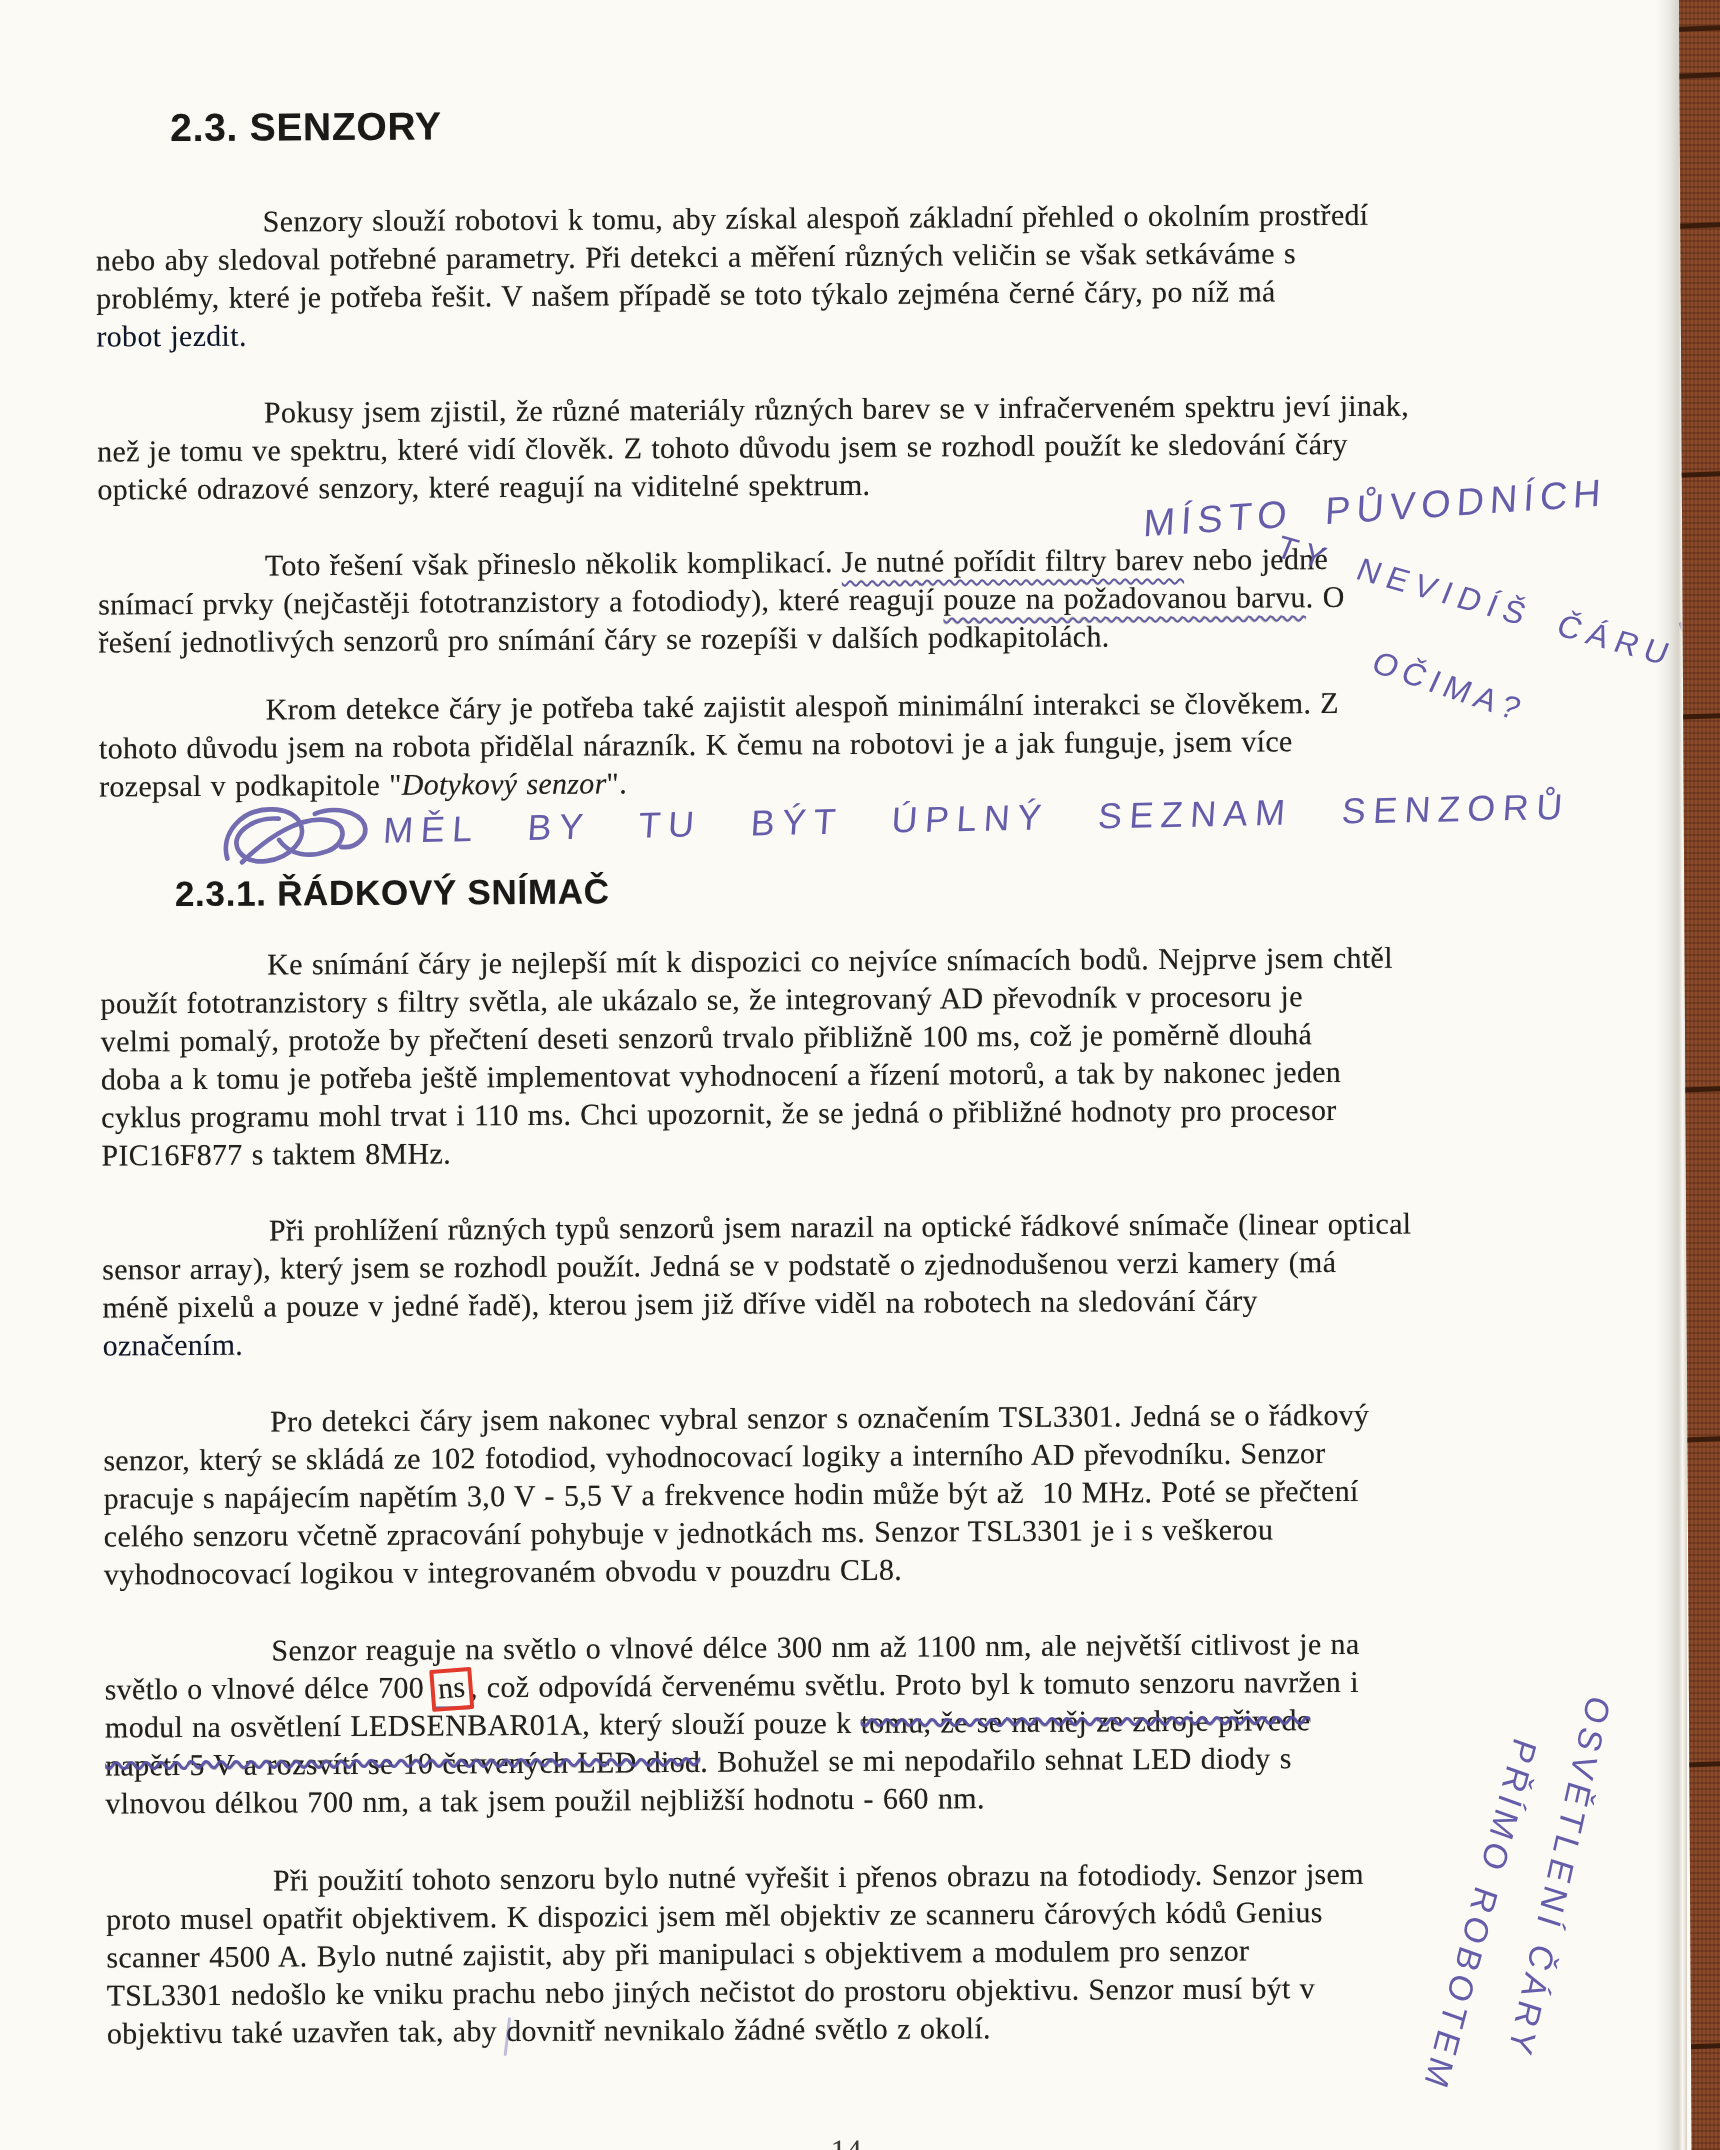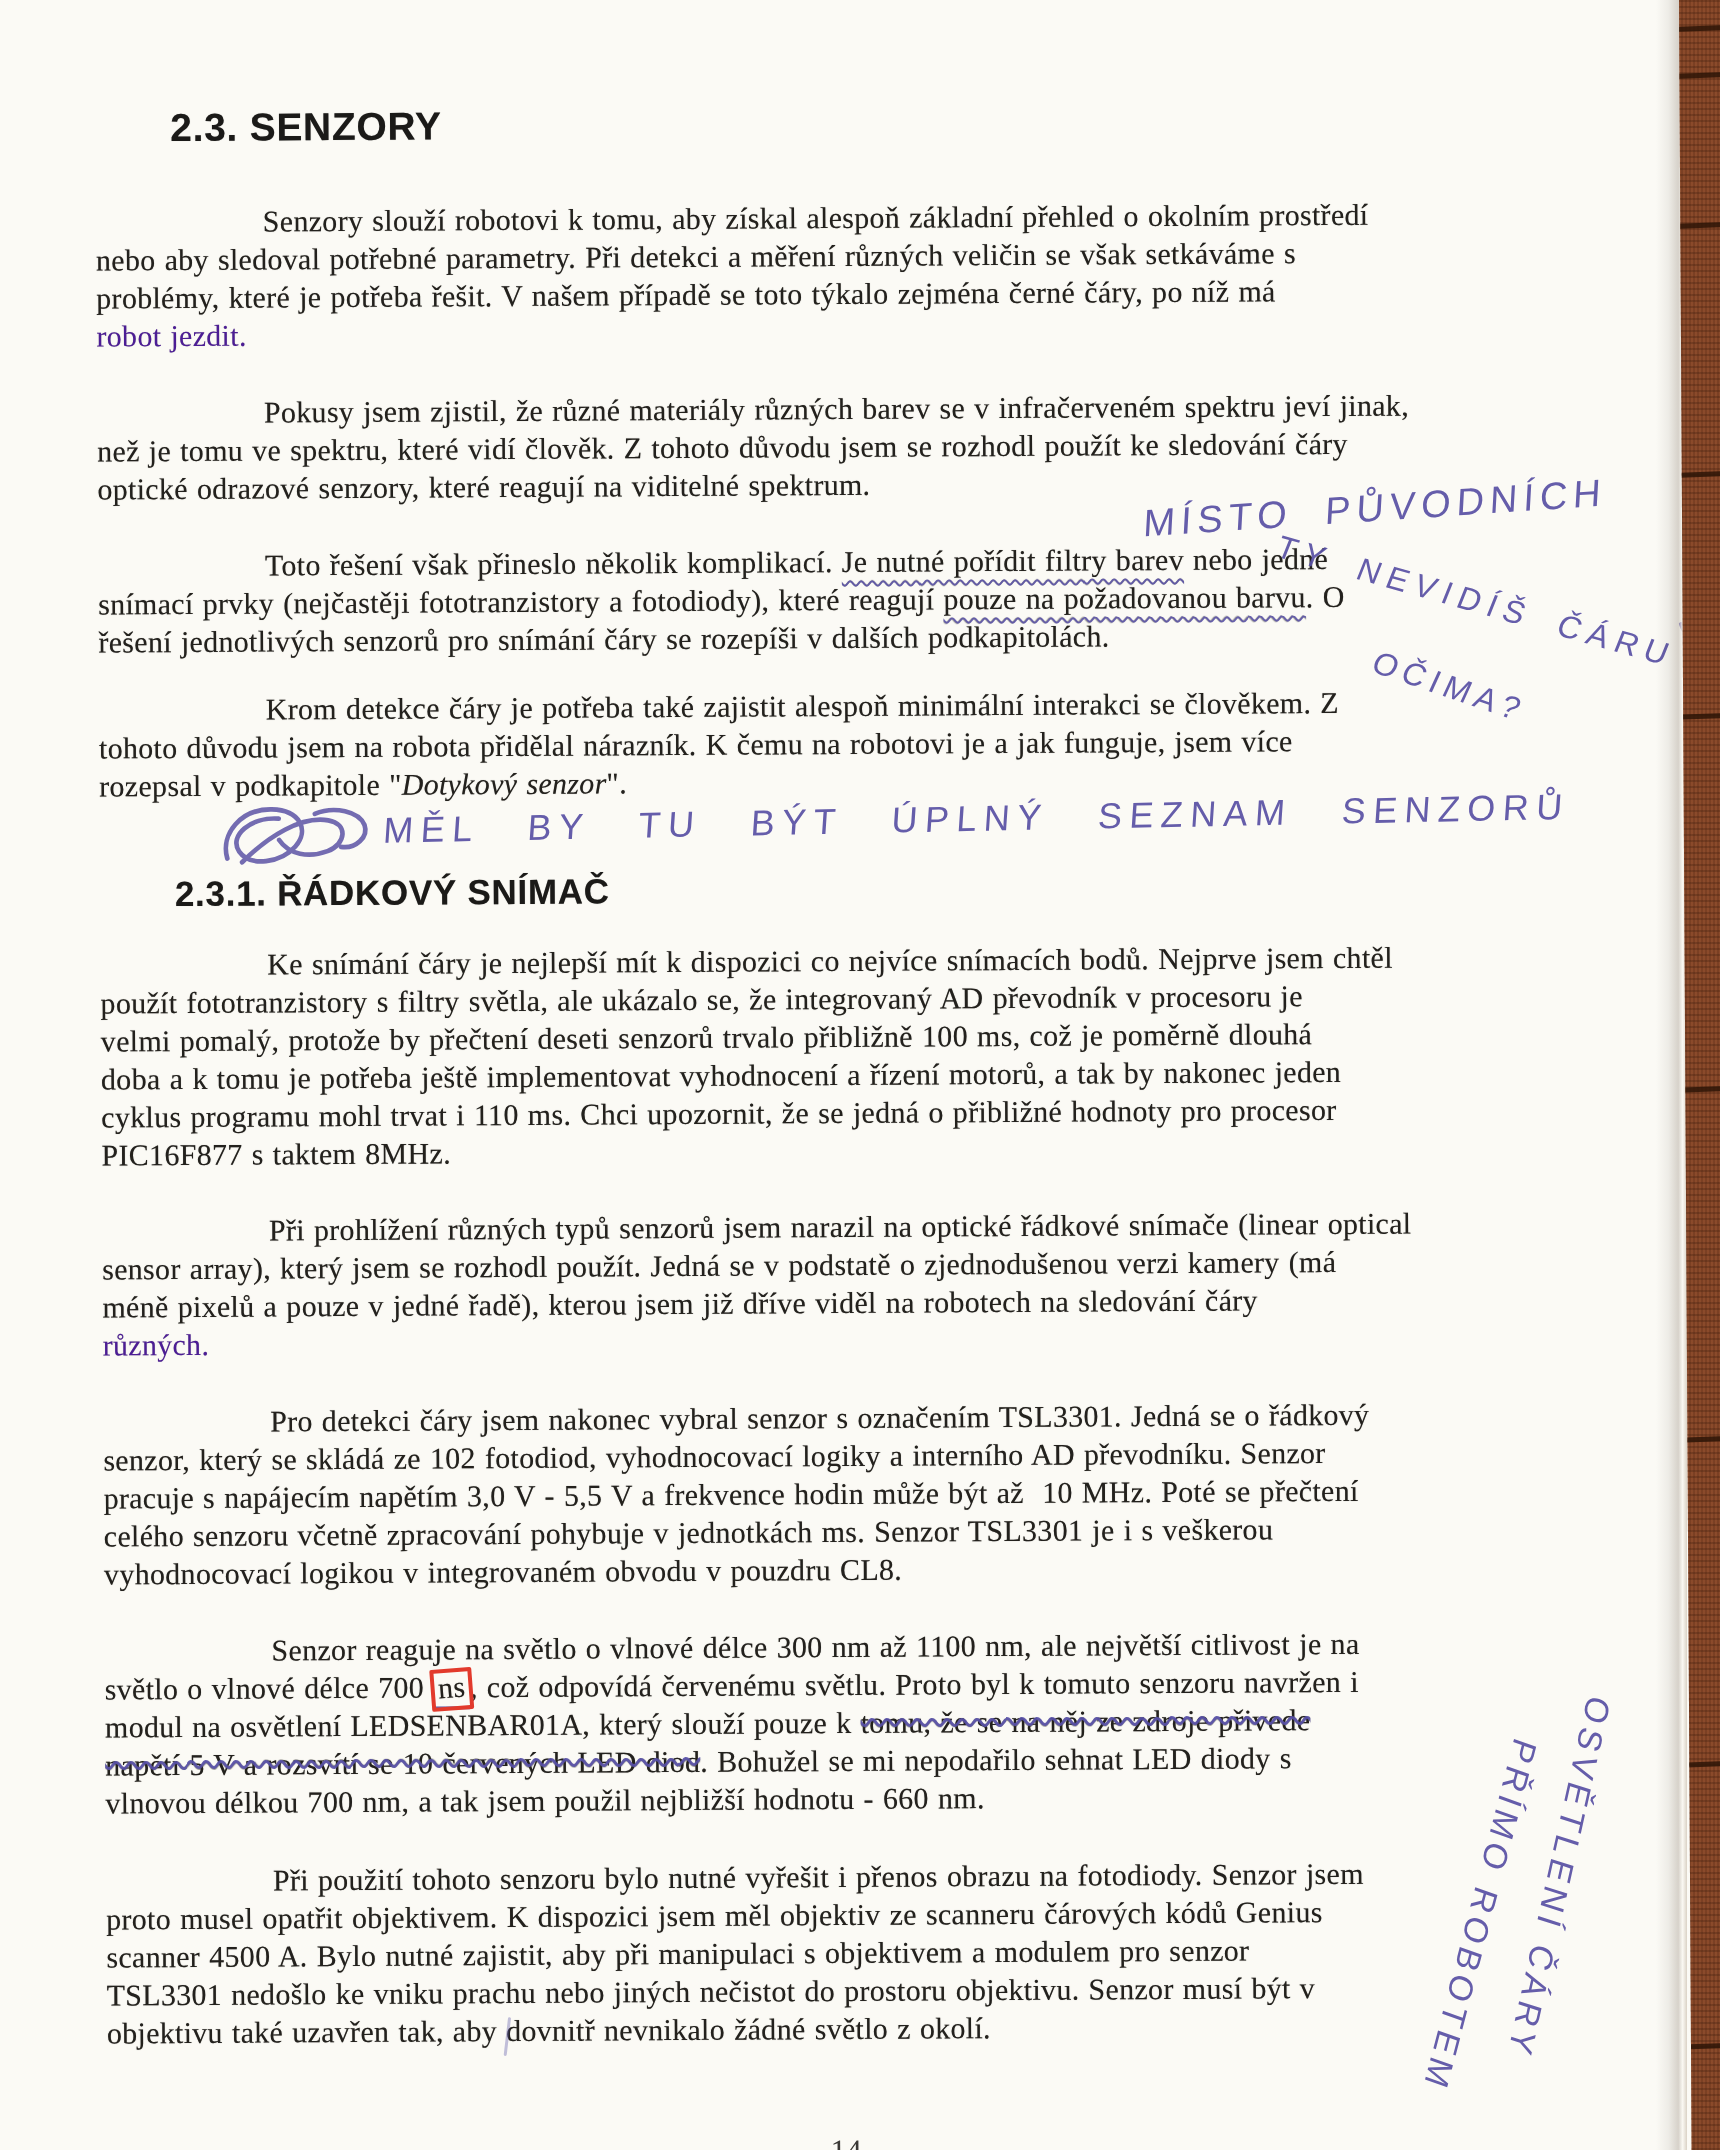--- a/index.html
+++ b/index.html
@@ -21,21 +21,21 @@
   #heading1{top:102px;font-size:39px;}
   #heading2{top:870px;font-size:35px;}
   #paragraphs{position:absolute;left:101px;top:0;width:1519px;}
   .para{position:absolute;left:0;width:100%;}
   .line{
     white-space:pre;line-height:38px;font-size:30px;letter-spacing:0.3px;word-spacing:1.3px;
     color:#23211d;text-shadow:0 0 0.8px rgba(50,48,44,.5);
   }
   .line.first{padding-left:167px;}
   .em{font-style:italic;}
-  .light{color:#4c1d95;text-shadow:0 0 0.7px rgba(90,88,80,.4);}
+  .light{color:#0f172a;text-shadow:0 0 0.7px rgba(90,88,80,.4);}
   .ink-underline{
     text-decoration:underline;text-decoration-style:wavy;
     text-decoration-color:rgba(88,80,168,.85);text-decoration-thickness:2px;
     text-underline-offset:8px;
   }
   .ink-strike{
     text-decoration:line-through;text-decoration-style:wavy;
     text-decoration-color:rgba(88,80,168,.9);text-decoration-thickness:2.7px;
   }
   .rb-wrap{border-bottom:3.4px solid rgba(78,70,150,.85);padding-bottom:2.7px;}
@@ -127,21 +127,21 @@
         <div class="line"><span>použít fototranzistory s filtry světla, ale ukázalo se, že integrovaný AD převodník v procesoru je</span></div>
         <div class="line"><span>velmi pomalý, protože by přečtení deseti senzorů trvalo přibližně 100 ms, což je poměrně dlouhá</span></div>
         <div class="line"><span>doba a k tomu je potřeba ještě implementovat vyhodnocení a řízení motorů, a tak by nakonec jeden</span></div>
         <div class="line"><span>cyklus programu mohl trvat i 110 ms. Chci upozornit, že se jedná o přibližné hodnoty pro procesor</span></div>
         <div class="line"><span>PIC16F877 s taktem 8MHz.</span></div>
       </div>
       <div class="para" style="top: 1208px;">
         <div class="line first"><span>Při prohlížení různých typů senzorů jsem narazil na optické řádkové snímače (linear optical</span></div>
         <div class="line"><span>sensor array), který jsem se rozhodl použít. Jedná se v podstatě o zjednodušenou verzi kamery (má</span></div>
         <div class="line"><span>méně pixelů a pouze v jedné řadě), kterou jsem již dříve viděl na robotech na sledování čáry</span></div>
-        <div class="line"><span class="light">různých.</span></div>
+        <div class="line"><span class="light">označením.</span></div>
       </div>
       <div class="para" style="top: 1399px;">
         <div class="line first"><span>Pro detekci čáry jsem nakonec vybral senzor s označením TSL3301. Jedná se o řádkový</span></div>
         <div class="line"><span>senzor, který se skládá ze 102 fotodiod, vyhodnocovací logiky a interního AD převodníku. Senzor</span></div>
         <div class="line"><span>pracuje s napájecím napětím 3,0 V - 5,5 V a frekvence hodin může být až  10 MHz. Poté se přečtení</span></div>
         <div class="line"><span>celého senzoru včetně zpracování pohybuje v jednotkách ms. Senzor TSL3301 je i s veškerou</span></div>
         <div class="line"><span>vyhodnocovací logikou v integrovaném obvodu v pouzdru CL8.</span></div>
       </div>
       <div class="para" style="top: 1628px;">
         <div class="line first"><span>Senzor reaguje na světlo o vlnové délce 300 nm až 1100 nm, ale největší citlivost je na</span></div>

